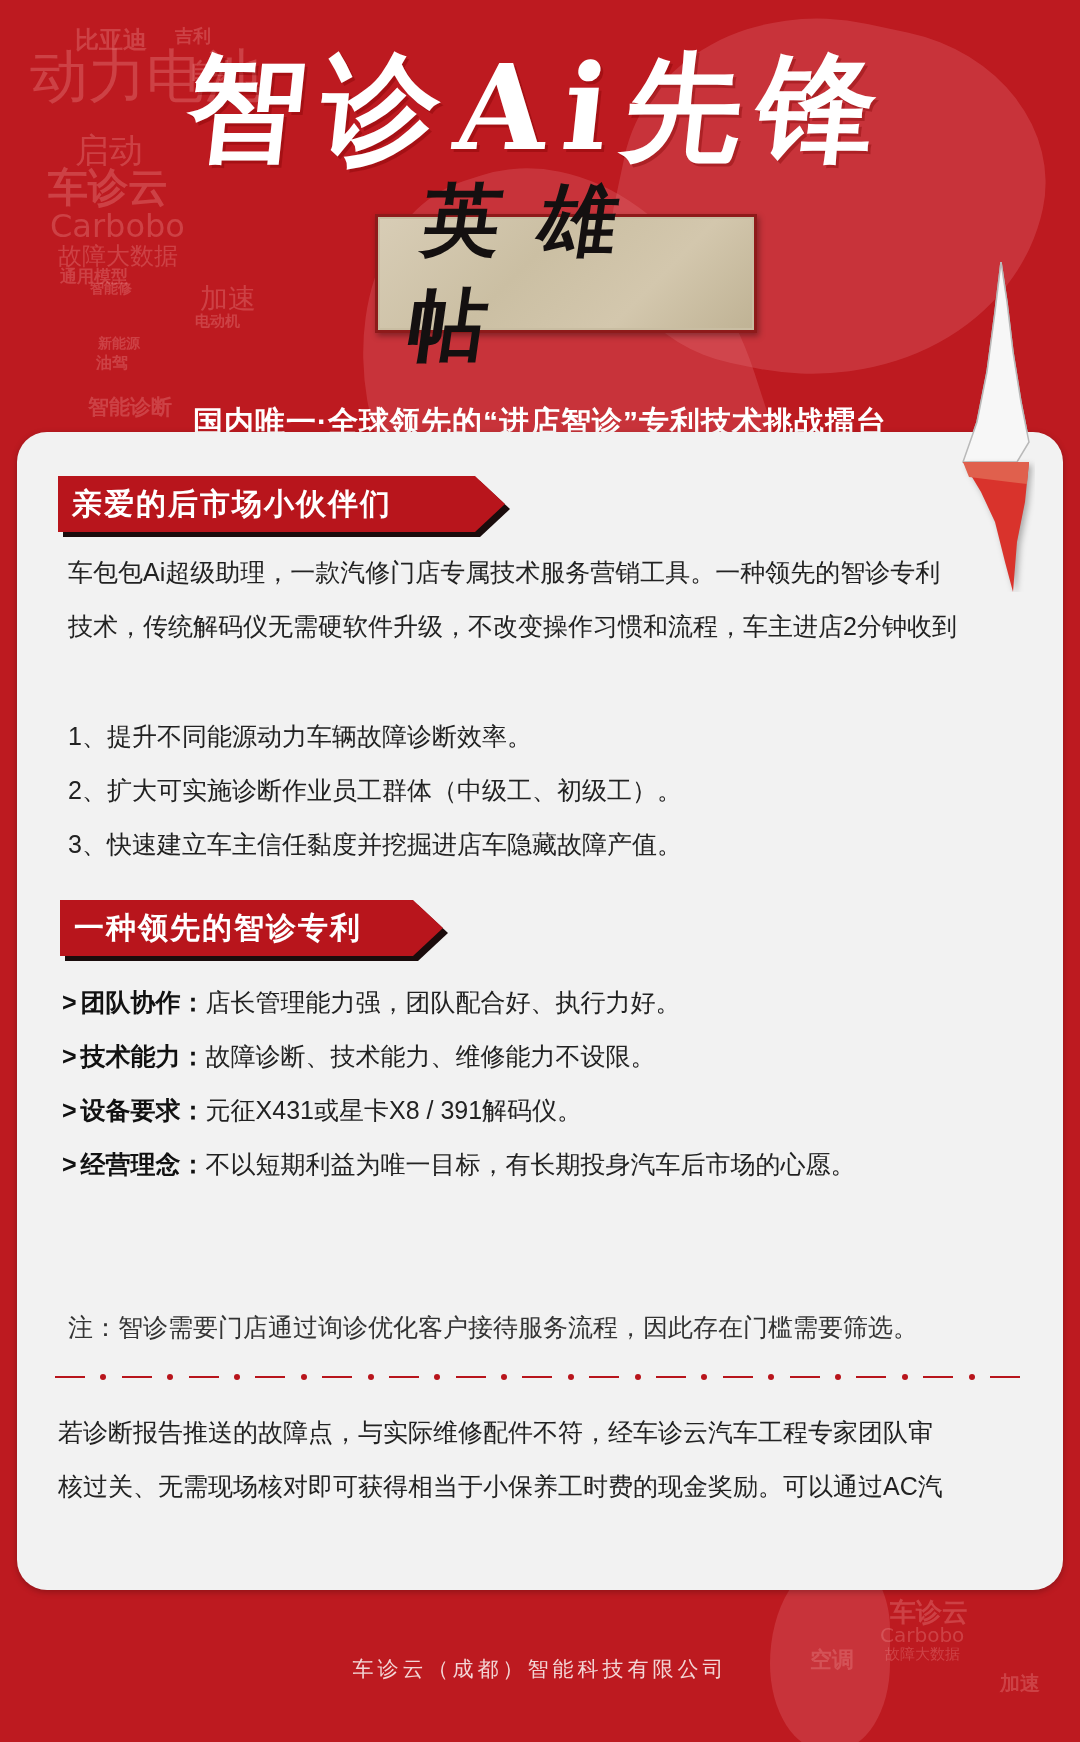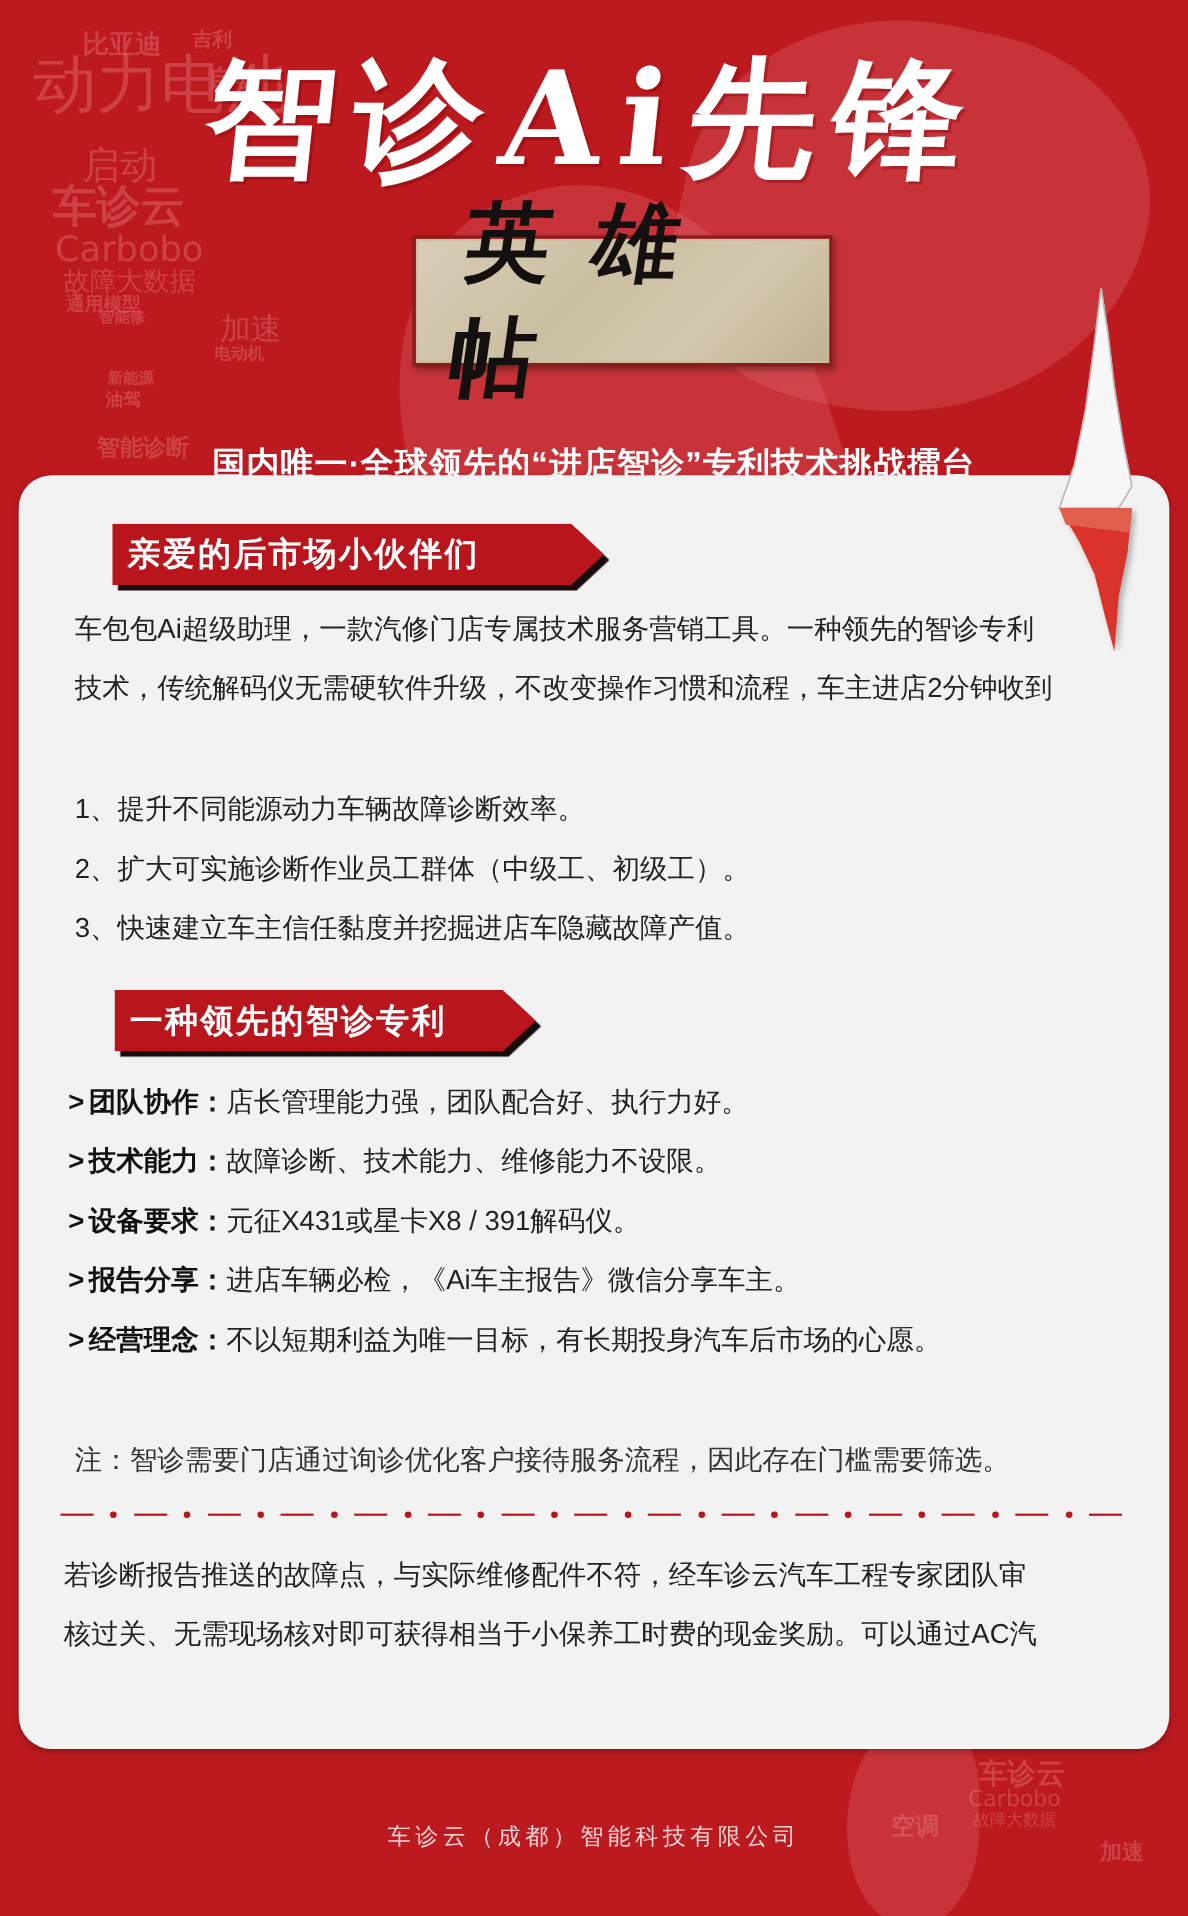--- a/index.html
+++ b/index.html
@@ -53,21 +53,20 @@
   }
   .tear {
     position: absolute; left: 955px; top: 262px; width: 80px; height: 330px;
   }
 
   .banner {
     position: absolute; height: 56px; display: flex; align-items: center;
     color: #fff; font-weight: bold; font-size: 30px; letter-spacing: 2px;
     font-family: "DejaVu Sans", "Liberation Sans", sans-serif;
     filter: drop-shadow(5px 5px 0 #1a0c0c);
-    margin-left: 44px;
   }
   .banner-shape {
     position: absolute; inset: 0; background: #b8151c;
     clip-path: polygon(0 0, calc(100% - 30px) 0, 100% 50%, calc(100% - 30px) 100%, 0 100%);
   }
   .banner span { position: relative; padding-left: 14px; }
   .b1 { left: 58px; top: 476px; width: 447px; }
   .b2 { left: 60px; top: 900px; width: 383px; }
 
   .para {
@@ -191,23 +190,20 @@
   <div class="trait">
     <span class="chev">&gt;</span><span class="k">团队协作：</span><span>店长管理能力强，团队配合好、执行力好。</span>
   </div>
   <div class="trait">
     <span class="chev">&gt;</span><span class="k">技术能力：</span><span>故障诊断、技术能力、维修能力不设限。</span>
   </div>
   <div class="trait">
     <span class="chev">&gt;</span><span class="k">设备要求：</span><span>元征X431或星卡X8 / 391解码仪。</span>
   </div>
   <div class="trait">
-    <span class="chev">&gt;</span><span class="k">报告分享：</span><span>进店车辆必检，《Ai车主报告》微信分享车主。</span>
-  </div>
-  <div class="trait">
     <span class="chev">&gt;</span><span class="k">经营理念：</span><span>不以短期利益为唯一目标，有长期投身汽车后市场的心愿。</span>
   </div>
 </div>
 
 <div class="note">注：智诊需要门店通过询诊优化客户接待服务流程，因此存在门槛需要筛选。</div>
 
 <div class="divider">
   <span class="dash"></span>
     <span class="dot"></span>
     <span class="dash"></span>

